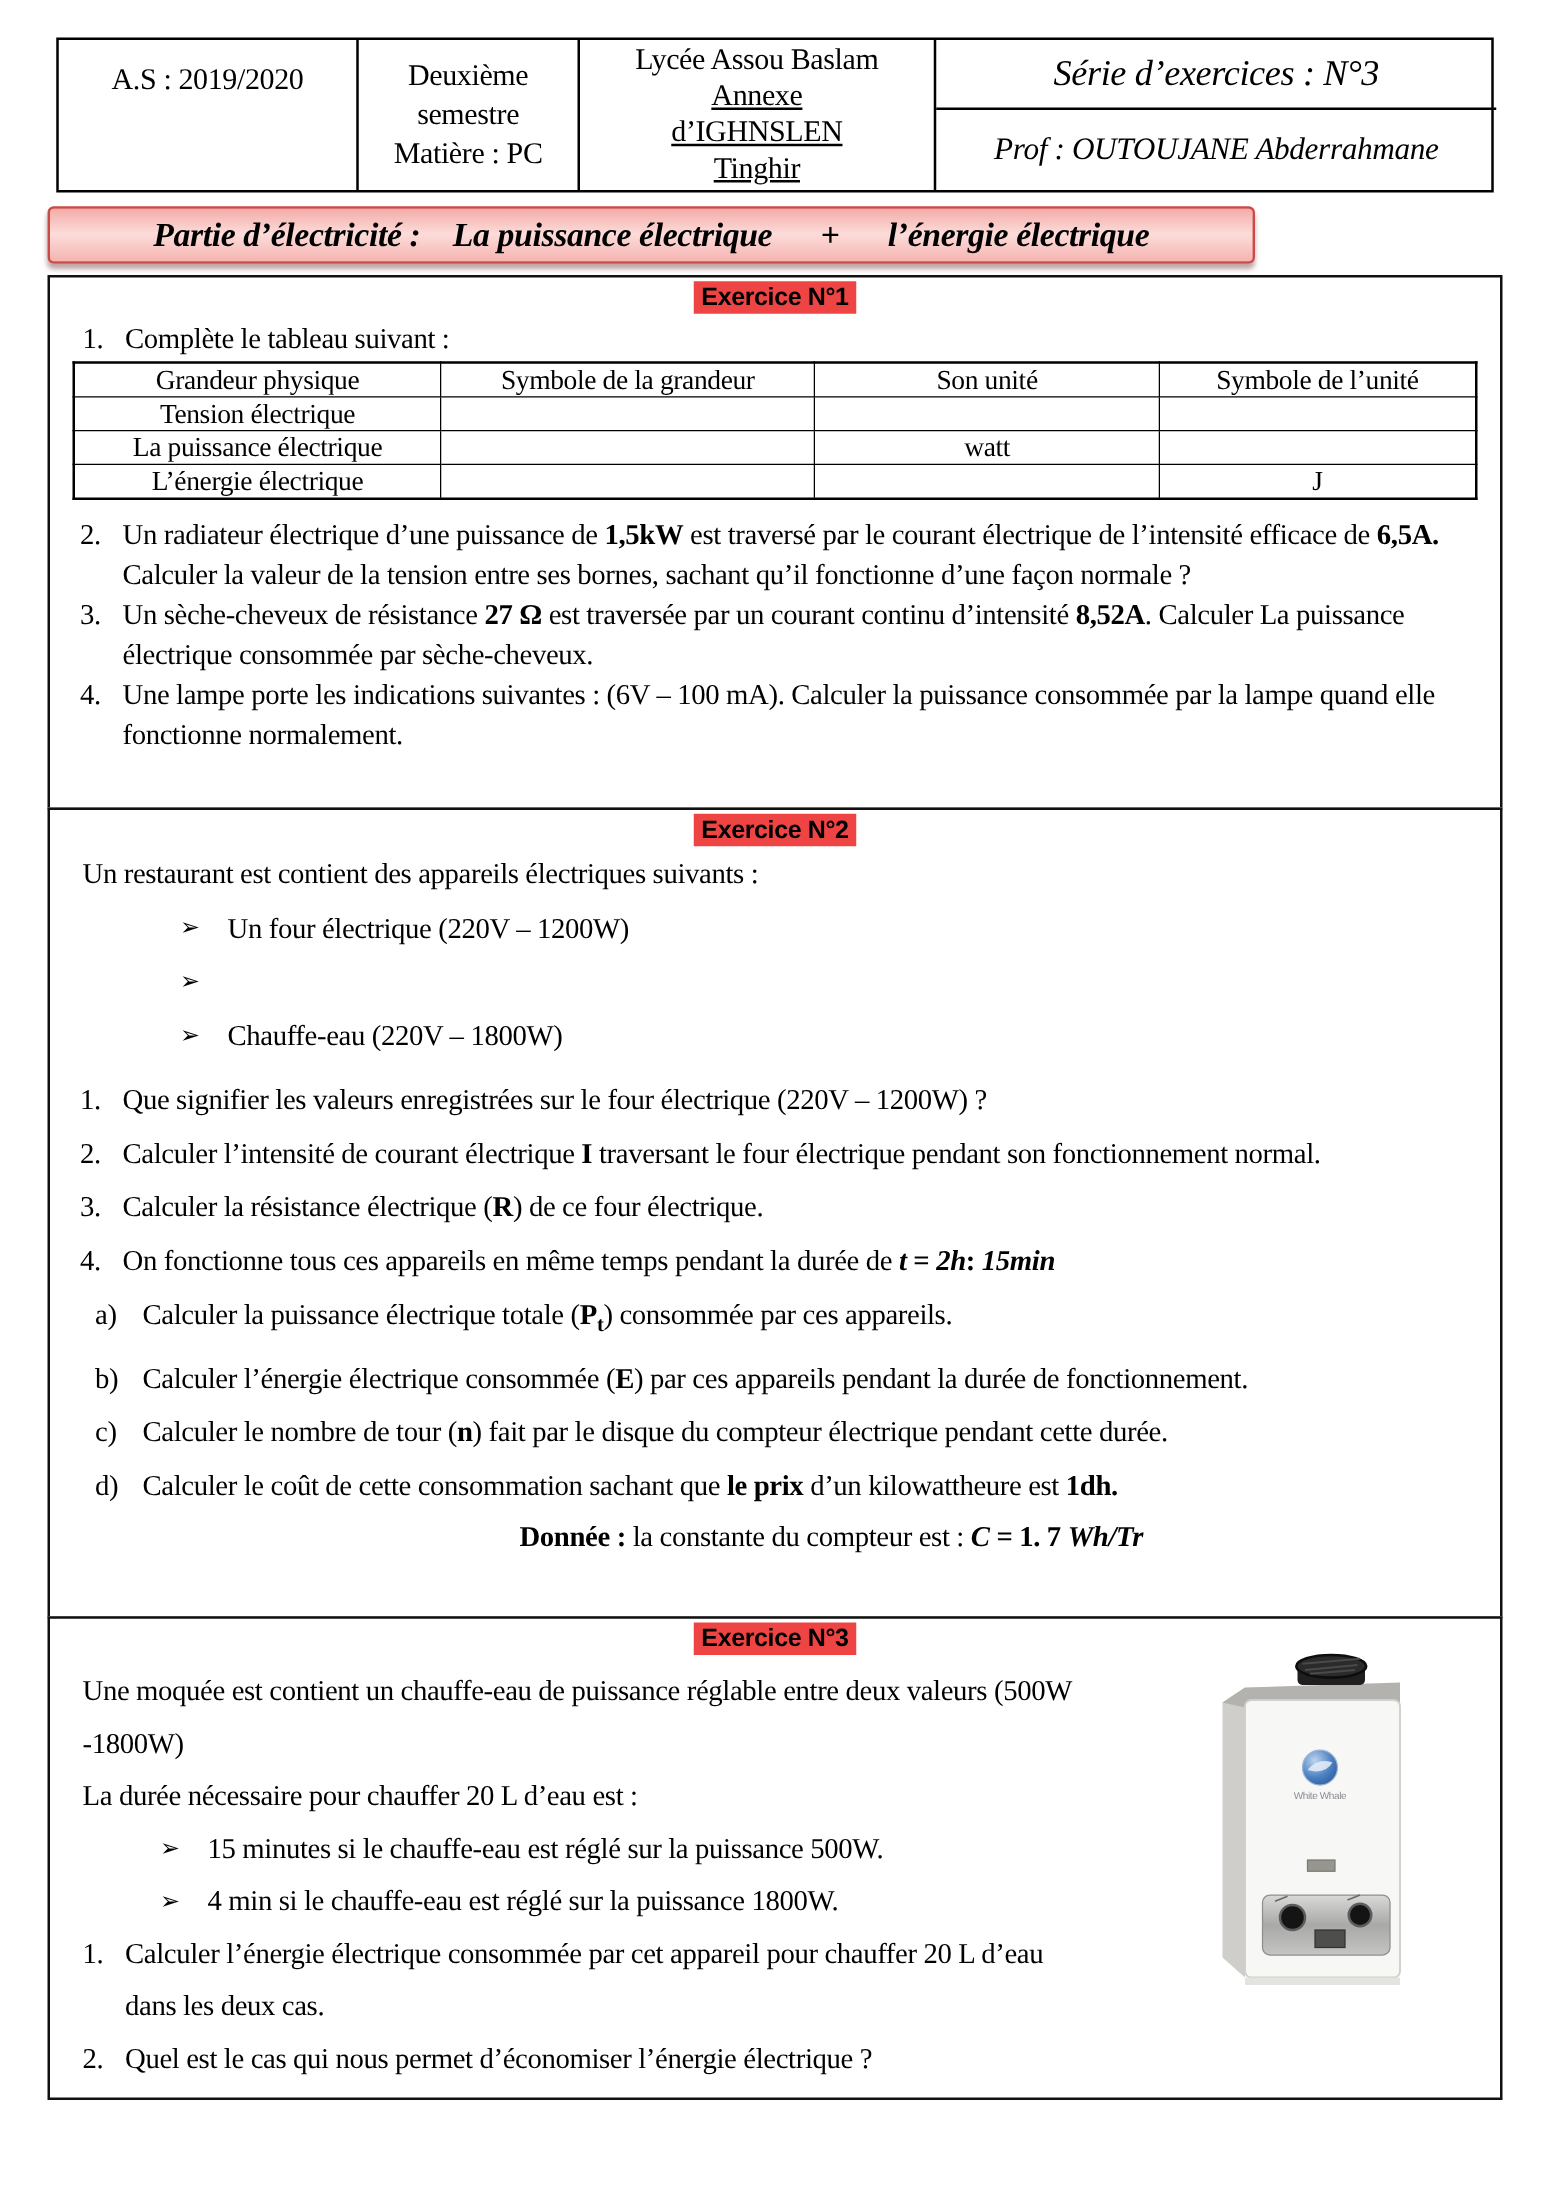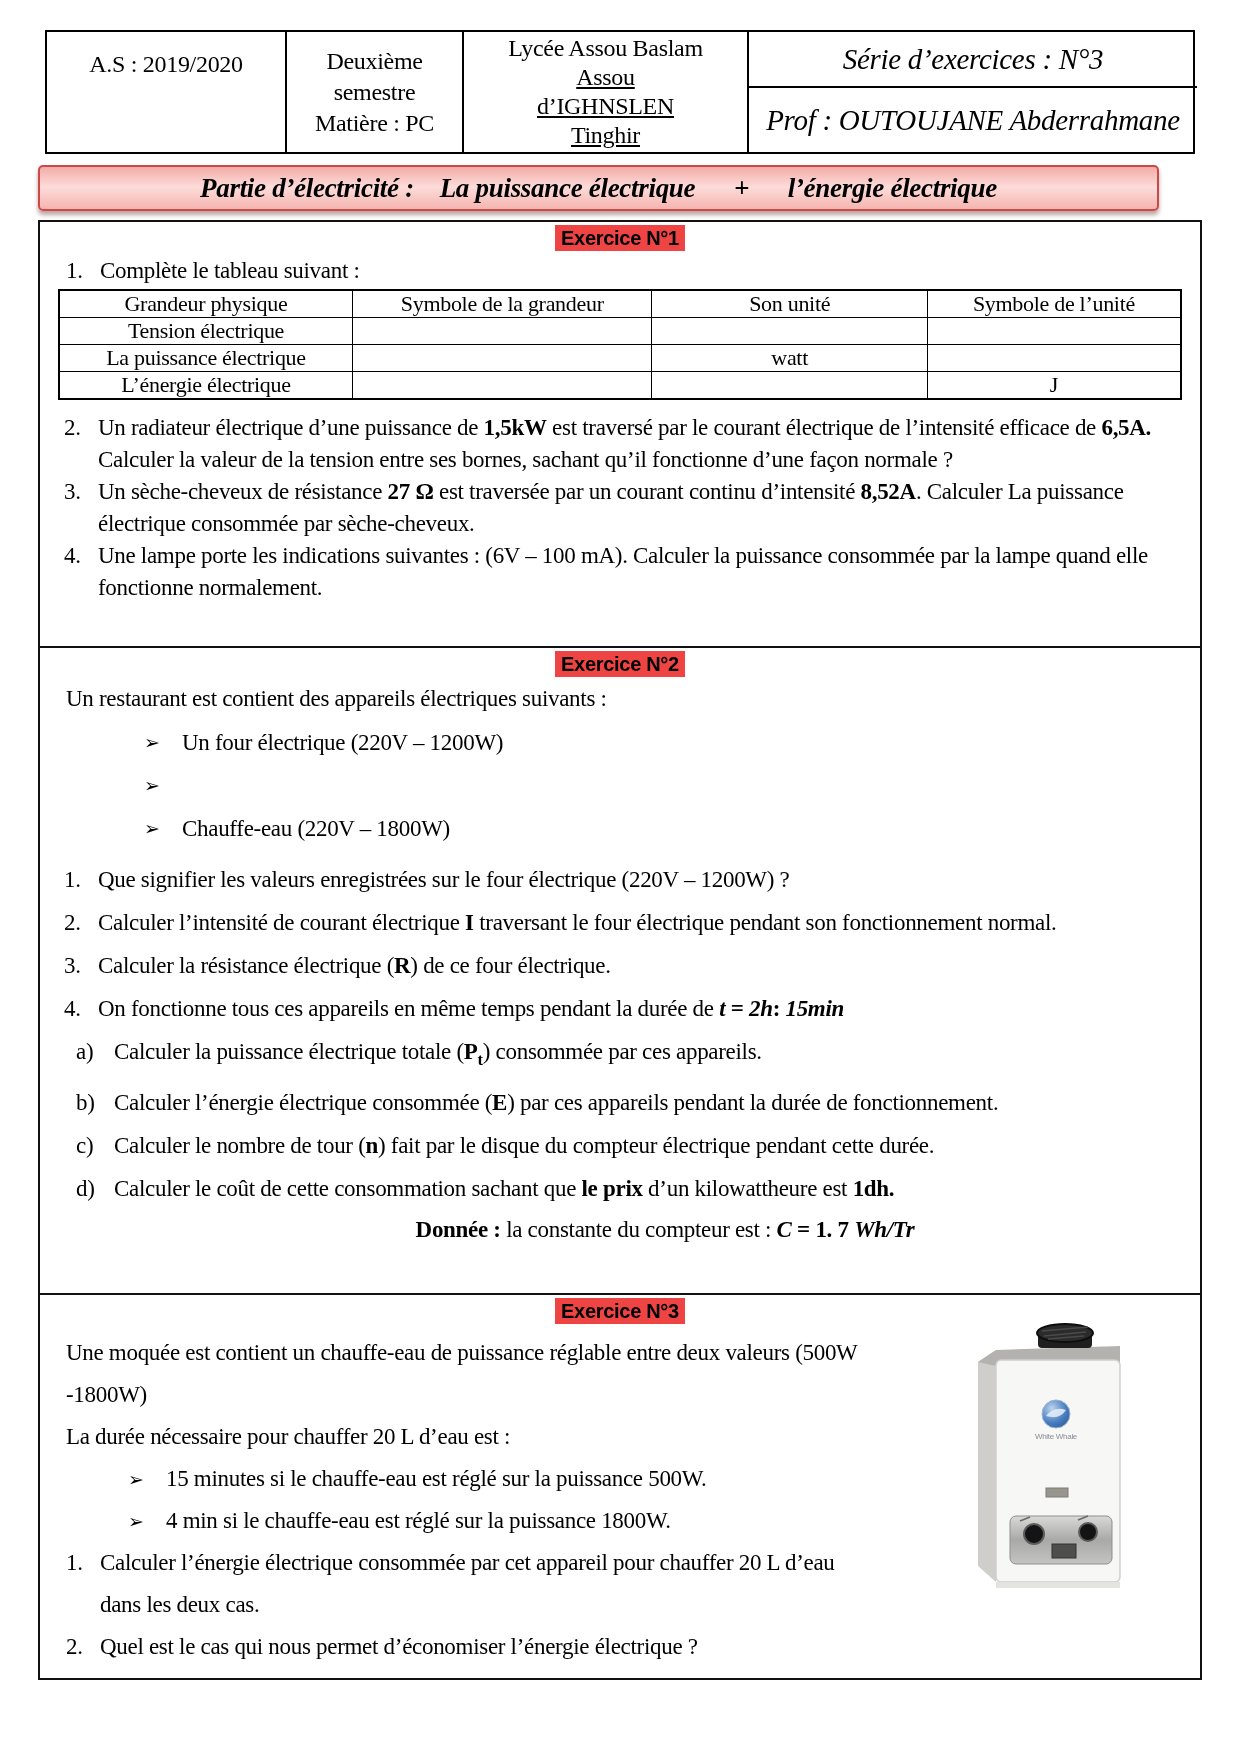--- a/index.html
+++ b/index.html
@@ -21,24 +21,24 @@
   .ht-niveau{height:56px;border-bottom:2px solid #000;}
   .ht-as{height:64px;}
   .ht-col2{display:flex;flex-direction:column;align-items:center;justify-content:center;
     line-height:31px;text-align:center;}
   .ht-col3{display:flex;flex-direction:column;align-items:center;justify-content:center;
     line-height:29px;text-align:center;}
   .ht-col4{display:flex;flex-direction:column;}
   .ht-serie{height:56px;border-bottom:2px solid #000;display:flex;align-items:center;
     justify-content:center;font-style:italic;font-size:29px;box-sizing:border-box;}
   .ht-prof{height:64px;display:flex;align-items:center;justify-content:center;
-    font-style:italic;font-size:29px;}
-
-  
-  .banner{position:absolute;left:38px;top:165px;width:1121px;height:46px;
+    font-style:italic;font-size:25px;}
+
+  
+  .banner{position:absolute;left:38px;top:165px;width:966px;height:46px;
     box-sizing:border-box;border:2px solid #cb4a47;border-radius:5px;
     background:linear-gradient(180deg,#f3aca8 0%,#fcdcd9 48%,#f5b4b0 100%);
     box-shadow:0 4px 4px rgba(90,30,30,.40);
     display:flex;align-items:center;justify-content:center;
     font-weight:bold;font-style:italic;font-size:27px;white-space:pre;}
 
   
   .exbox{position:absolute;left:38px;width:1164px;border:2px solid #111;
     box-sizing:border-box;background:#fff;overflow:hidden;}
   .ex1{top:220px;height:428px;}
@@ -90,21 +90,21 @@
     <div class="ht-col ht-col1">
       <div class="ht-cell ht-as">A.S : 2019/2020</div>
     </div>
     <div class="ht-col ht-col2">
       <div>Deuxième</div>
       <div>semestre</div>
       <div>Matière : PC</div>
     </div>
     <div class="ht-col ht-col3">
       <div>Lycée  Assou Baslam</div>
-      <div><span class="u">Assou</span></div>
+      <div><span class="u">Annexe</span></div>
       <div><span class="u">d’IGHNSLEN</span></div>
       <div><span class="u">Tinghir</span></div>
     </div>
     <div class="ht-col ht-col4">
       <div class="ht-serie">Série d’exercices : N°3</div>
       <div class="ht-prof">Prof : OUTOUJANE Abderrahmane</div>
     </div>
   </div>
 
   <div class="banner">

